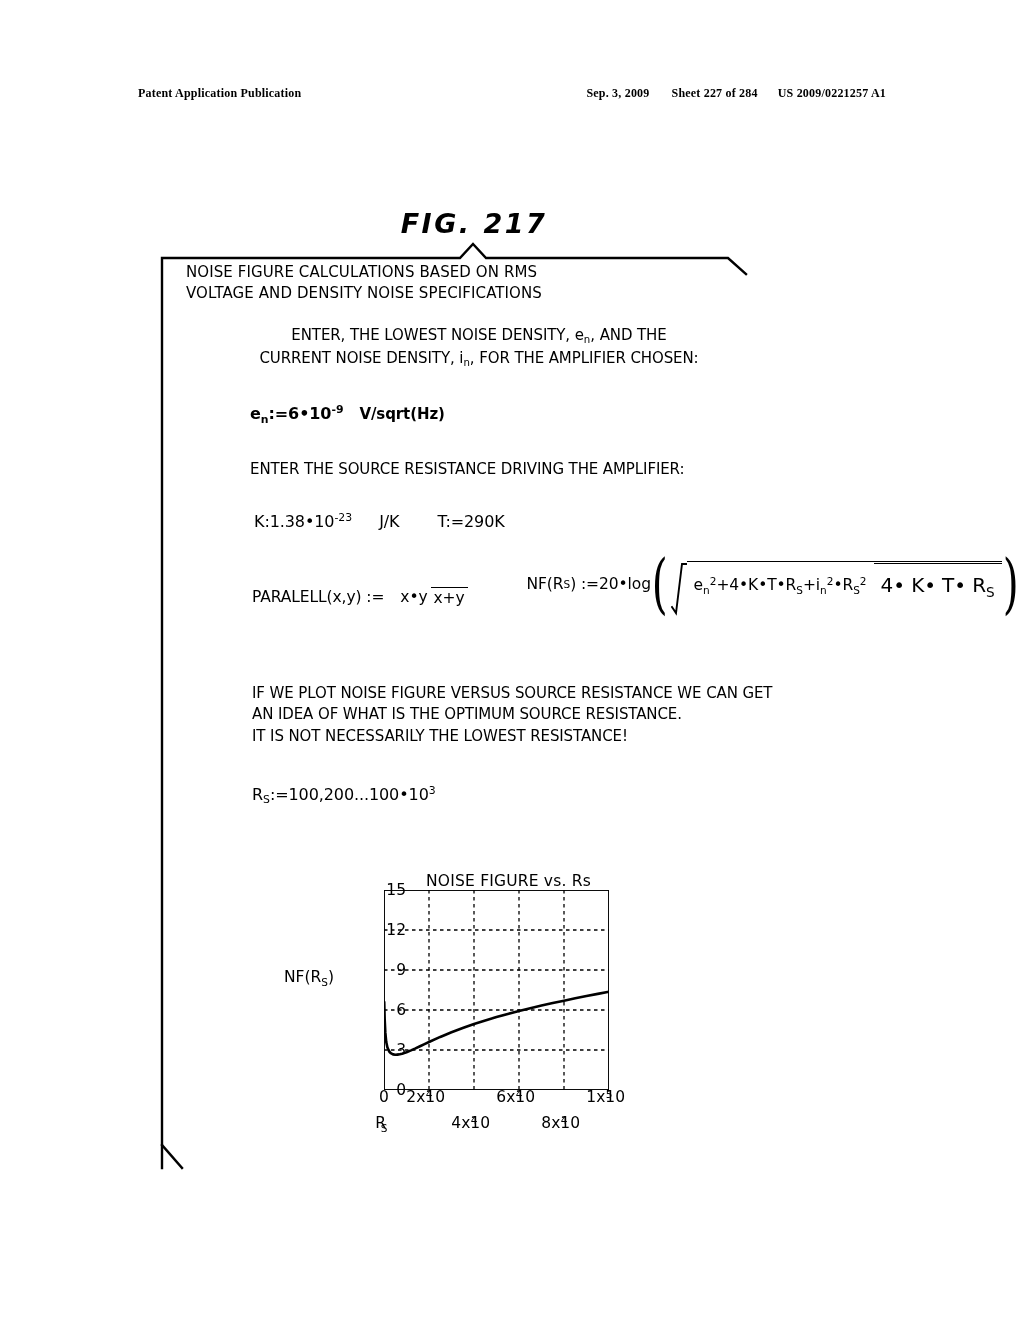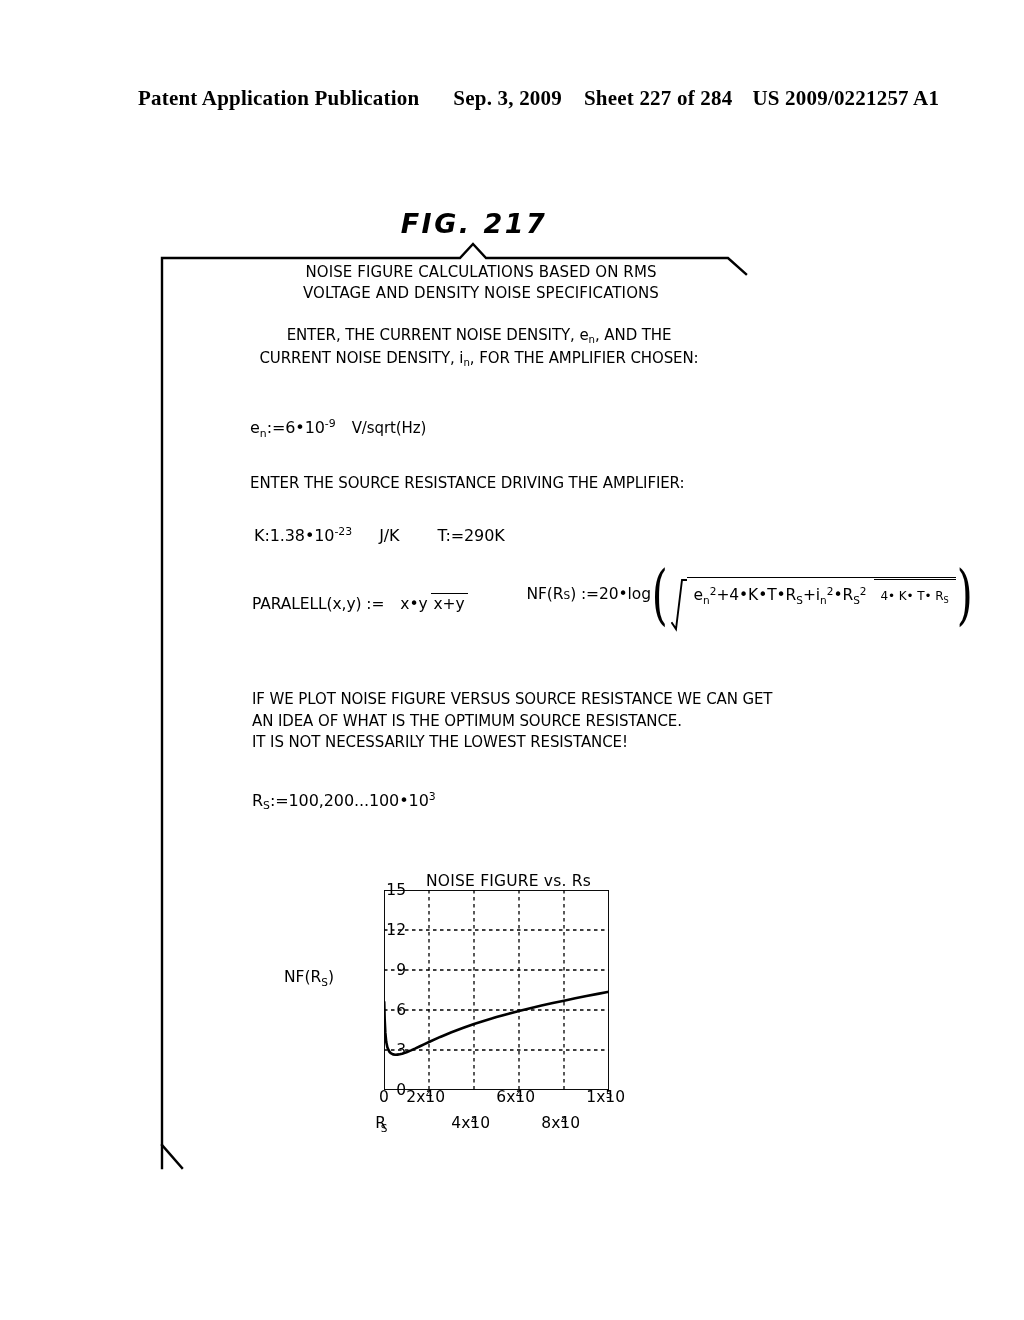--- a/index.html
+++ b/index.html
@@ -20,21 +20,21 @@
   .pat-header {
     position: absolute;
     top: 86px;
     left: 138px;
     width: 748px;
     display: flex;
     justify-content: space-between;
     align-items: baseline;
     font-family: "Liberation Serif", serif;
     font-weight: bold;
-    font-size: 21px;
+    font-size: 12px;
     letter-spacing: 0.2px;
     white-space: nowrap;
   }
   .pat-header .hl { margin-right: auto; }
   .pat-header .hc1 { margin-left: 34px; }
   .pat-header .hc2 { margin-left: 22px; }
   .pat-header .hc3 { margin-left: 20px; }
 
   
   .fig-label {
@@ -67,21 +67,20 @@
     top: 262px;
     left: 176px;
     width: 600px;
     font-family: "DejaVu Sans", sans-serif;
     font-size: 14.5px;
     line-height: 1.38;
     letter-spacing: -0.1px;
   }
 
   .title-block {
-    text-align: center;
     font-size: 15px;
     letter-spacing: 0.1px;
     padding-left: 10px;
   }
   .title-block div { white-space: nowrap; }
 
   .intro-block {
     margin-top: 22px;
     text-align: center;
     font-size: 15px;
@@ -94,25 +93,26 @@
     vertical-align: -0.34em;
     letter-spacing: 0;
   }
   sup {
     font-size: 0.68em;
     vertical-align: 0.52em;
     letter-spacing: 0;
   }
 
   .defs-block {
-    margin-top: 44px;
+    margin-top: 30px;
     padding-left: 74px;
     font-size: 16px;
     line-height: 1.75;
     white-space: nowrap;
+    font-weight: bold;
   }
   .defs-block .unit { margin-left: 16px; font-size: 15px; }
 
   .enter-res {
     margin-top: 30px;
     padding-left: 74px;
     font-size: 15px;
     white-space: nowrap;
   }
 
@@ -179,21 +179,21 @@
     border-top: 1.7px solid #000;
     padding-top: 1px;
   }
   .big-frac .num {
     padding: 1px 7px 1px 7px;
     font-size: 15.5px;
   }
   .big-frac .den {
     border-top: 1.7px solid #000;
     padding: 8px 7px;
-    font-size: 12px;
+    font-size: 20px;
     width: 100%;
     box-sizing: border-box;
     text-align: center;
   }
 
   .para-block {
     margin-top: 74px;
     padding-left: 76px;
     font-size: 15px;
     line-height: 1.42;
@@ -280,21 +280,21 @@
 </svg>
 
 <div class="sheet">
 
   <div class="title-block">
     <div>NOISE FIGURE CALCULATIONS BASED ON RMS</div>
     <div>VOLTAGE AND DENSITY NOISE SPECIFICATIONS</div>
   </div>
 
   <div class="intro-block">
-    <div><span>ENTER, THE CURRENT NOISE DENSITY, e</span><sub>n</sub><span>, AND THE</span></div>
+    <div><span>ENTER, THE LOWEST NOISE DENSITY, e</span><sub>n</sub><span>, AND THE</span></div>
     <div><span>CURRENT NOISE DENSITY, i</span><sub>n</sub><span>, FOR THE AMPLIFIER CHOSEN:</span></div>
   </div>
 
   <div class="defs-block">
     <div><span>e</span><sub>n</sub><span>:=6</span><span>•</span><span>10</span><sup>-9</sup><span class="unit">V/sqrt(Hz)</span></div>
   </div>
 
   <div class="enter-res">ENTER THE SOURCE RESISTANCE DRIVING THE AMPLIFIER:</div>
 
   <div class="const-line"><span>K:1.38</span><span>•</span><span>10</span><sup>-23</sup><span class="g1">J/K</span><span class="g2">T:=290K</span></div>

